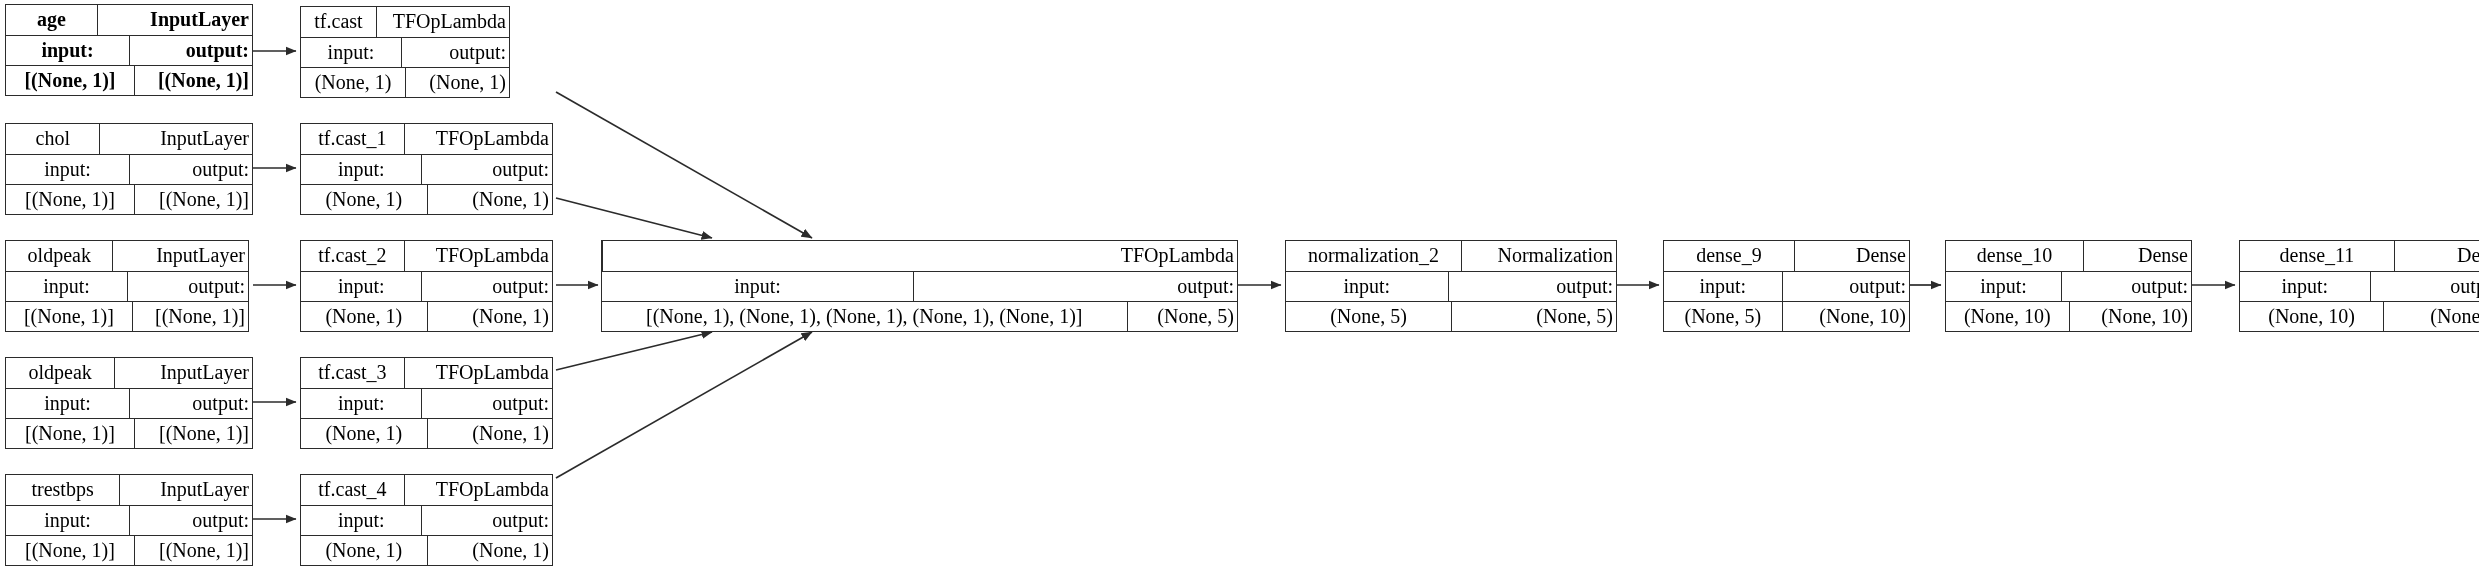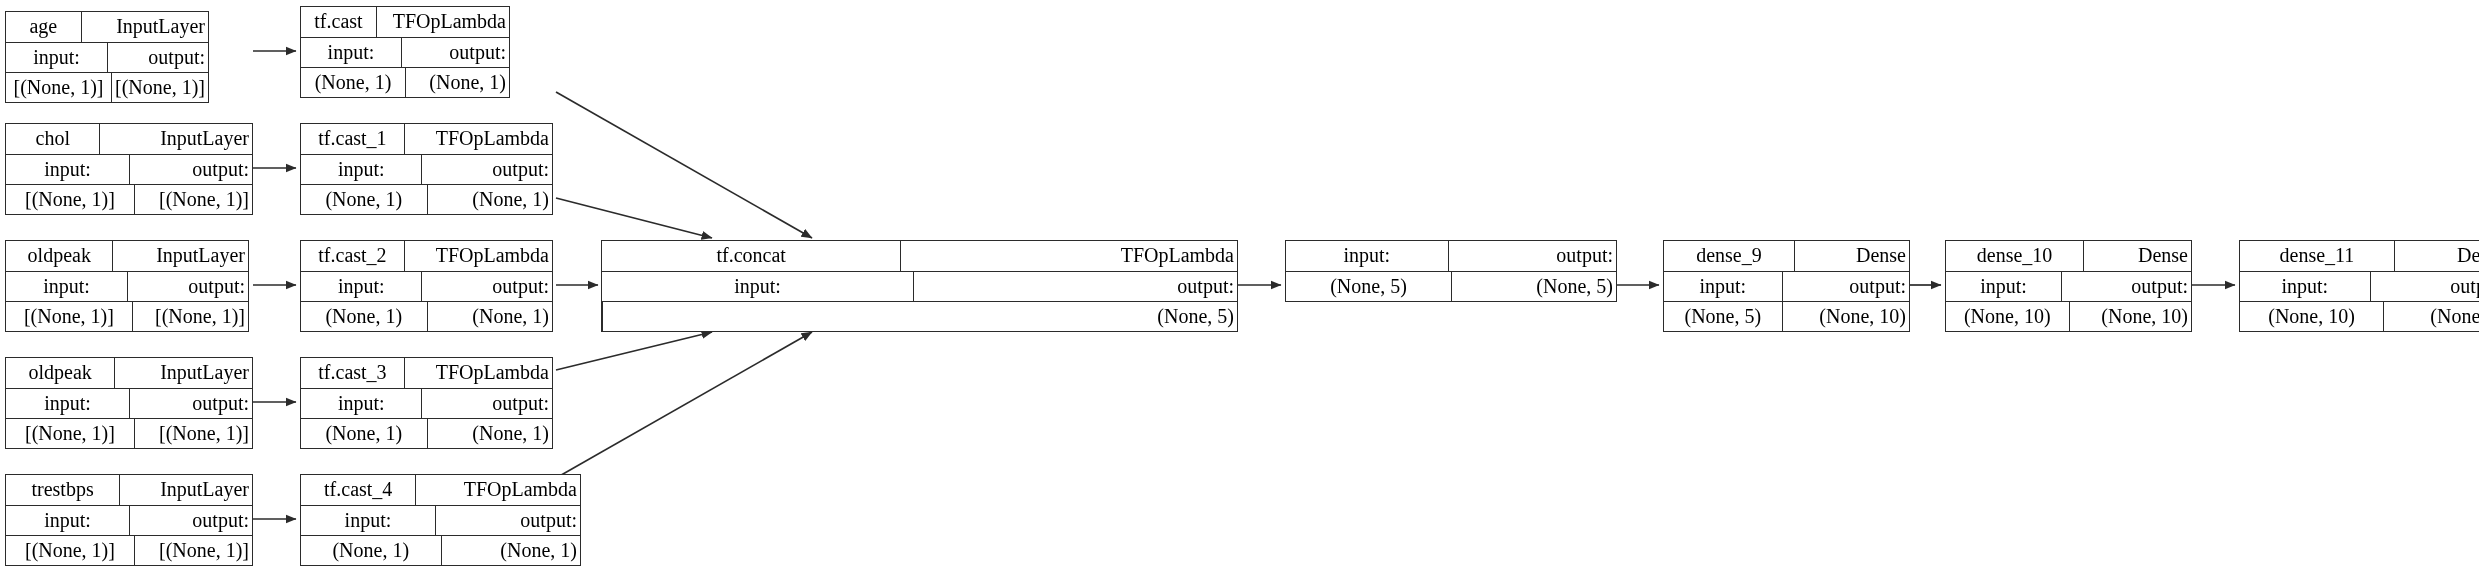--- a/index.html
+++ b/index.html
@@ -36,21 +36,21 @@
     <line x1="556" y1="285" x2="598" y2="285" marker-end="url(#arrow)"></line>
     <line x1="556" y1="370" x2="712" y2="332" marker-end="url(#arrow)"></line>
     <line x1="556" y1="478" x2="812" y2="332" marker-end="url(#arrow)"></line>
     <line x1="1238" y1="285" x2="1281" y2="285" marker-end="url(#arrow)"></line>
     <line x1="1617" y1="285" x2="1659" y2="285" marker-end="url(#arrow)"></line>
     <line x1="1910" y1="285" x2="1941" y2="285" marker-end="url(#arrow)"></line>
     <line x1="2192" y1="285" x2="2235" y2="285" marker-end="url(#arrow)"></line>
   </g>
 </svg>
 
-<div class="node" style="left:5px;top:11px;width:204px;">
+<div class="node" style="left:5px;top:4px;width:248px;font-weight:bold;">
   <div class="nrow">
       <div class="c1" style="--split:37%">age</div>
       <div class="c2">InputLayer</div>
     </div>
   <div class="nrow">
       <div class="c1" style="--split:50%">input:</div>
       <div class="c2">output:</div>
     </div>
   <div class="nrow">
       <div class="c1" style="--split:52%">[(None, 1)]</div>
@@ -171,50 +171,54 @@
   <div class="nrow">
       <div class="c1" style="--split:50%">input:</div>
       <div class="c2">output:</div>
     </div>
   <div class="nrow">
       <div class="c1" style="--split:52%">[(None, 1)]</div>
       <div class="c2">[(None, 1)]</div>
     </div>
 </div>
 
-<div class="node" style="left:300px;top:474px;width:281px;">
+<div class="node" style="left:300px;top:474px;width:253px;">
   <div class="nrow">
       <div class="c1" style="--split:41%">tf.cast_4</div>
       <div class="c2">TFOpLambda</div>
     </div>
   <div class="nrow">
       <div class="c1" style="--split:48%">input:</div>
       <div class="c2">output:</div>
     </div>
   <div class="nrow">
       <div class="c1" style="--split:50%">(None, 1)</div>
       <div class="c2">(None, 1)</div>
     </div>
 </div>
 
 <div class="node" style="left:601px;top:240px;width:637px;">
   <div class="nrow">
-      <div class="c1" style="--split:47%">tf.concat</div>
       <div class="c2">TFOpLambda</div>
     </div>
   <div class="nrow">
       <div class="c1" style="--split:49%">input:</div>
       <div class="c2">output:</div>
     </div>
   <div class="nrow">
+      <div class="c1" style="--split:82.6%">[(None, 1), (None, 1), (None, 1), (None, 1), (None, 1)]</div>
       <div class="c2">(None, 5)</div>
     </div>
 </div>
 
 <div class="node" style="left:1285px;top:240px;width:332px;">
+  <div class="nrow">
+      <div class="c1" style="--split:53%">normalization_2</div>
+      <div class="c2">Normalization</div>
+    </div>
   <div class="nrow">
       <div class="c1" style="--split:49%">input:</div>
       <div class="c2">output:</div>
     </div>
   <div class="nrow">
       <div class="c1" style="--split:50%">(None, 5)</div>
       <div class="c2">(None, 5)</div>
     </div>
 </div>
 

